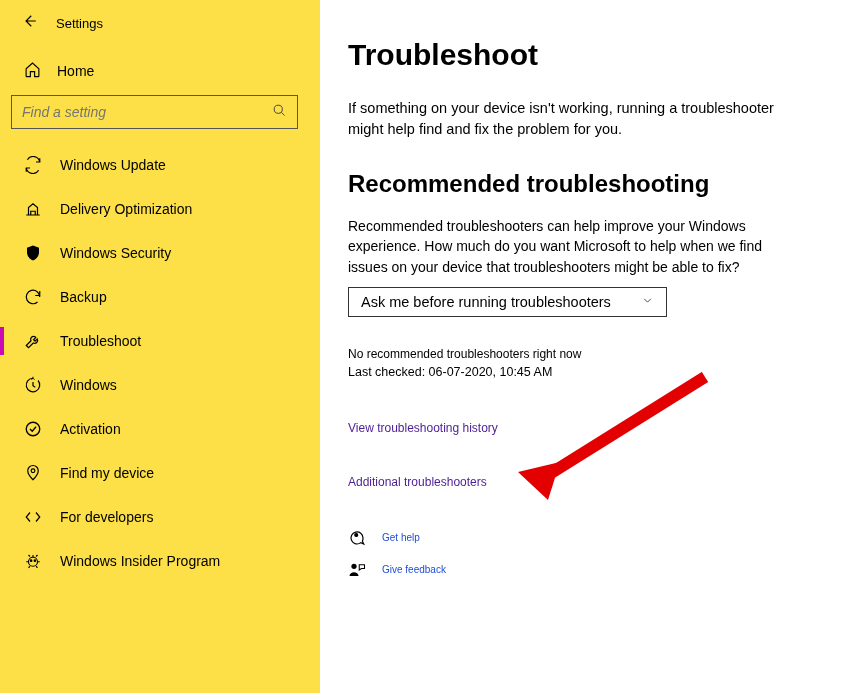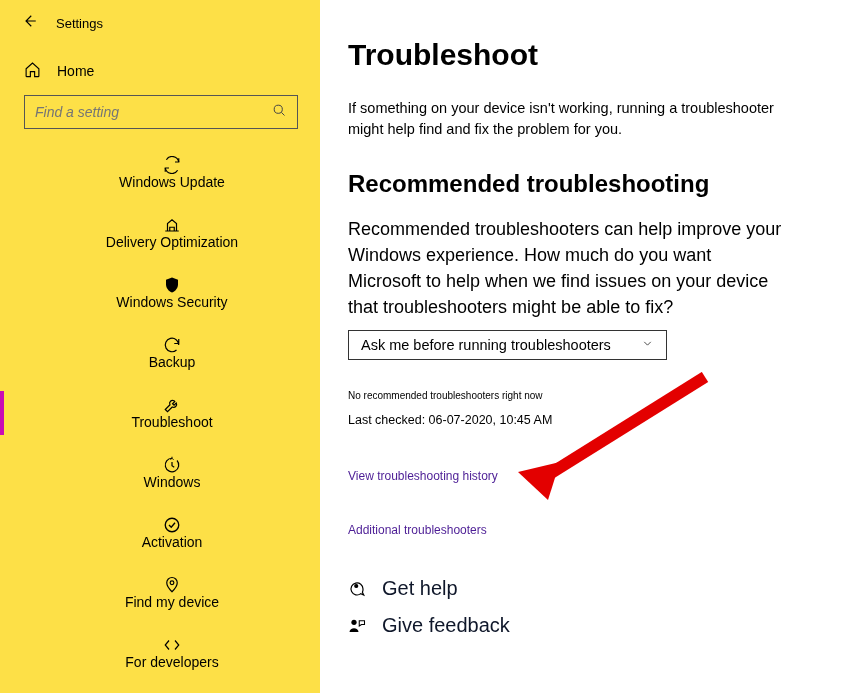--- a/index.html
+++ b/index.html
@@ -32,21 +32,21 @@
     .home-row {
       display: flex;
       align-items: center;
       gap: 16px;
       padding: 12px 24px;
       cursor: pointer;
     }
     .home-row svg { width: 17px; height: 17px; }
     .home-row span { font-size: 14px; }
     .search-box {
-      margin: 2px 22px 14px 24px;
+      margin: 2px 22px 14px 11px;
       border: 1px solid #555;
       height: 34px;
       display: flex;
       align-items: center;
       padding: 0 10px;
       justify-content: space-between;
     }
     .search-box input {
       border: none;
       outline: none;
@@ -58,24 +58,24 @@
       font-family: inherit;
     }
     .section-header {
       font-weight: 600;
       font-size: 15px;
       padding: 10px 22px 18px 22px;
     }
     .nav-item {
       display: flex;
       align-items: center;
+      gap: 18px;
       padding: 13px 0 13px 24px;
       cursor: pointer;
       position: relative;
-      flex-direction: column;
     }
     .nav-item.selected::before {
       content: "";
       position: absolute;
       left: 0;
       top: 8px;
       bottom: 8px;
       width: 4px;
       background: #c90bb6;
     }
@@ -104,53 +104,53 @@
       line-height: 1.45;
       margin-bottom: 30px;
       max-width: 450px;
     }
     h2.sub-title {
       font-weight: 600;
       font-size: 24px;
       margin-bottom: 18px;
     }
     .para2 {
-      font-size: 18px;
+      font-size: 14px;
       line-height: 1.45;
       margin-bottom: 10px;
       max-width: 440px;
     }
     .dropdown {
       border: 1px solid #333;
       padding: 6px 12px;
       display: inline-flex;
       align-items: center;
       gap: 30px;
       font-size: 14.5px;
       cursor: pointer;
       margin-bottom: 30px;
     }
-    .status-line { font-size: 10px; margin-bottom: 12px; }
+    .status-line { font-size: 12px; margin-bottom: 4px; }
     .last-checked { font-size: 12.5px; margin-bottom: 42px; }
     .link {
       color: #4c1d95;
       cursor: pointer;
       font-size: 12px;
       display: block;
       margin-bottom: 40px;
     }
     .footer-links { margin-top: 10px; }
     .footer-link {
       display: flex;
       align-items: center;
       gap: 16px;
       margin-bottom: 14px;
-      color: #0f172a;
-      cursor: pointer;
-      font-size: 20px;
+      color: #1d4ed8;
+      cursor: pointer;
+      font-size: 10px;
     }
     .footer-link .fl-icon {
       width: 18px; height: 18px;
       color: #000;
       display:flex;align-items:center;justify-content:center;
     }
     .arrow {
       position: absolute;
       pointer-events: none;
     }

